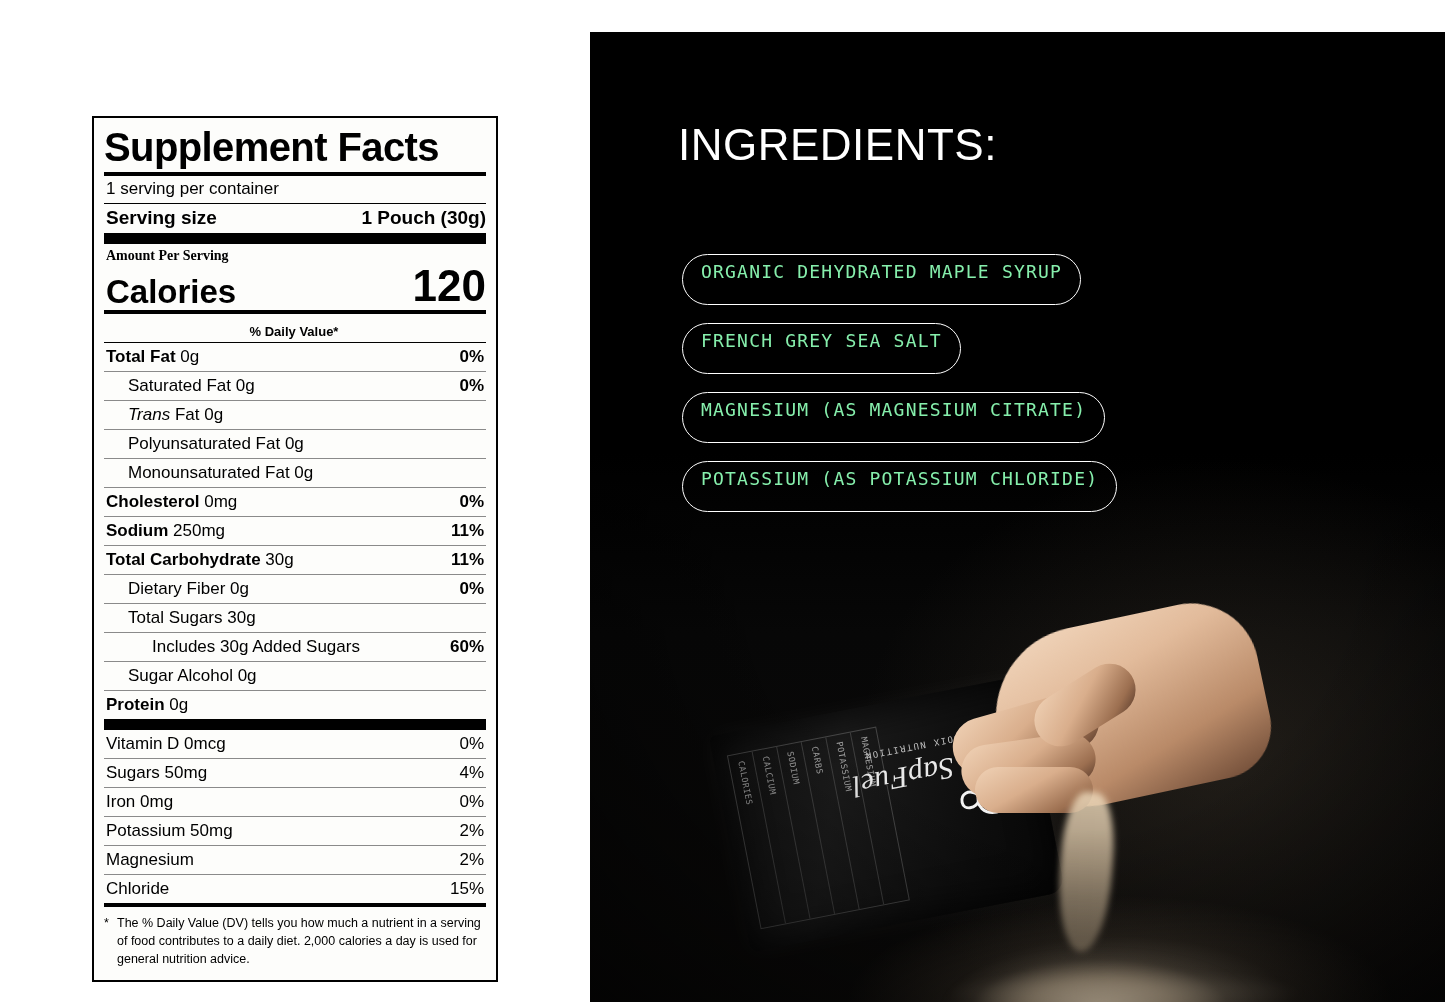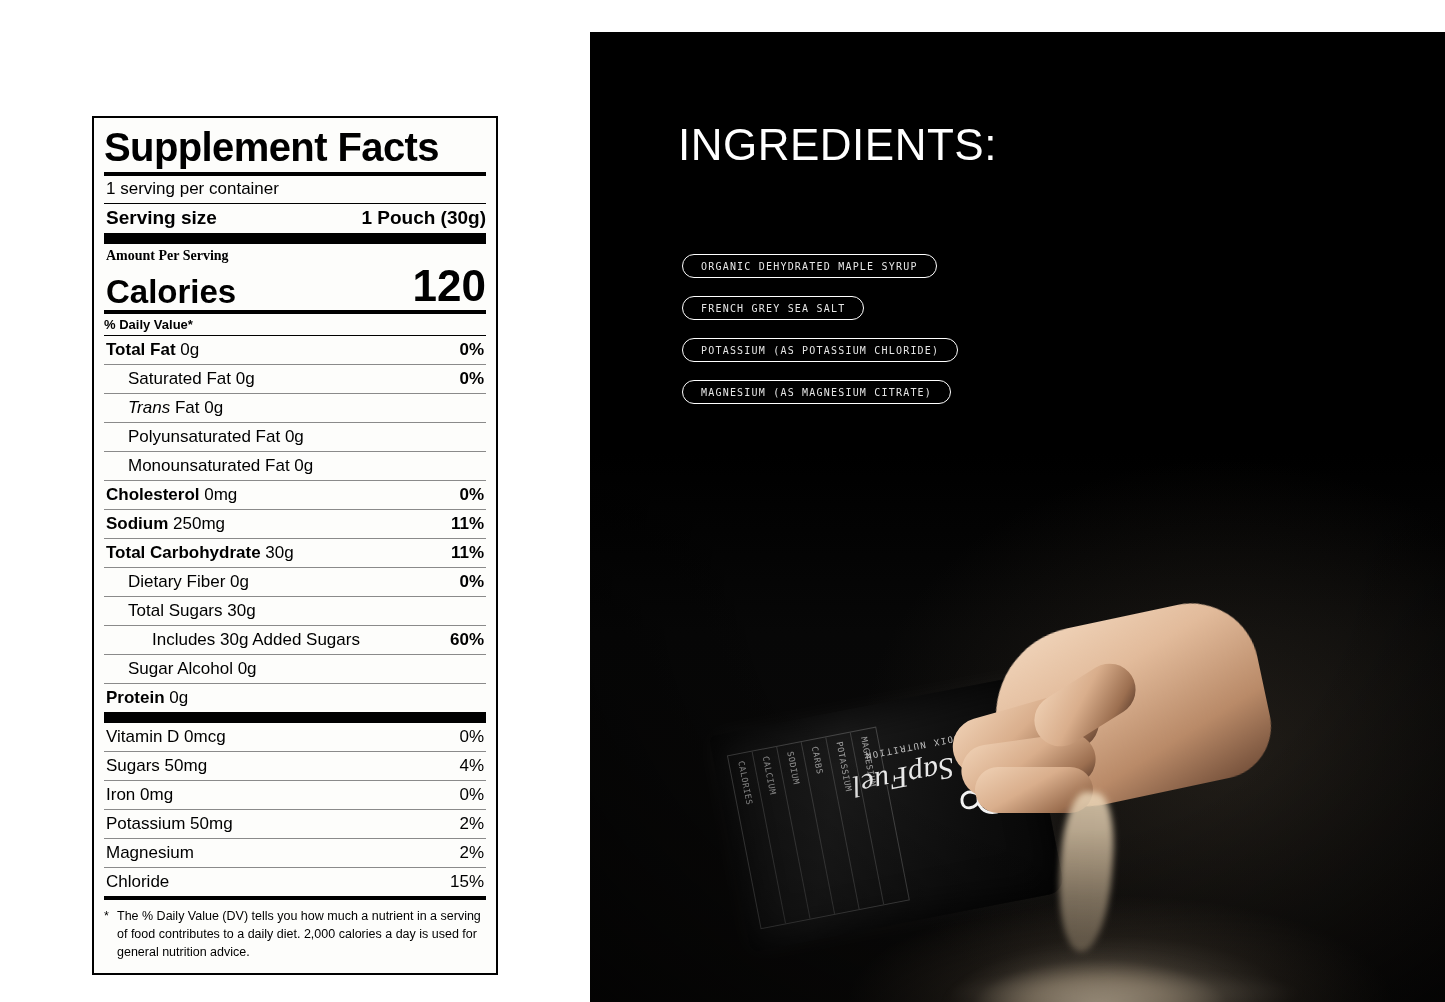--- a/index.html
+++ b/index.html
@@ -76,24 +76,24 @@
   .calories-row {
     display: flex;
     justify-content: space-between;
     align-items: flex-end;
     padding: 0 0 2px 2px;
   }
   .calories-word { font-size: 33px; font-weight: bold; line-height: 1; }
   .calories-value { font-size: 44px; font-weight: bold; line-height: 1; }
 
   .dv-header {
-    text-align: left;
+    text-align: center;
     font-size: 13px;
     font-weight: bold;
-    padding: 3px 2px 3px 0;
+    padding: 10px 2px 3px 0;
   }
 
   .nutrient-row {
     display: flex;
     justify-content: space-between;
     font-size: 17px;
     padding: 4px 2px 4px 2px;
   }
   .nutrient-row .label b { font-weight: bold; }
   .nutrient-row .pct { font-weight: bold; }
@@ -141,25 +141,25 @@
     left: 92px;
     top: 222px;
     display: flex;
     flex-direction: column;
     gap: 18px;
   }
   .pill {
     display: inline-block;
     border: 1.5px solid #ffffff;
     border-radius: 40px;
-    color: #e5e5e5;
+    color: #86efac;
     font-family: "DejaVu Sans Mono", monospace;
-    font-size: 10px;
+    font-size: 18px;
     letter-spacing: 1.2px;
-    padding: 6px 18px 5px 18px;
+    padding: 6px 18px 22px 18px;
     white-space: nowrap;
     align-self: flex-start;
     background: transparent;
   }
 
   
   .photo {
     position: absolute;
     left: 0; top: 0; right: 0; bottom: 0;
     background:
@@ -482,18 +482,18 @@
 
     <div class="powder-stream"></div>
     <div class="powder-pile"></div>
     <div class="powder-dust"></div>
     <div class="vignette"></div>
 
     <div class="ing-title">INGREDIENTS:</div>
     <div class="pill-list" id="ingredient-pills">
         <div class="pill">ORGANIC DEHYDRATED MAPLE SYRUP</div>
         <div class="pill">FRENCH GREY SEA SALT</div>
+        <div class="pill">MAGNESIUM (AS MAGNESIUM CITRATE)</div>
         <div class="pill">POTASSIUM (AS POTASSIUM CHLORIDE)</div>
-        <div class="pill">MAGNESIUM (AS MAGNESIUM CITRATE)</div>
       </div>
   </div>
 
 </div>
 
 </body></html>

